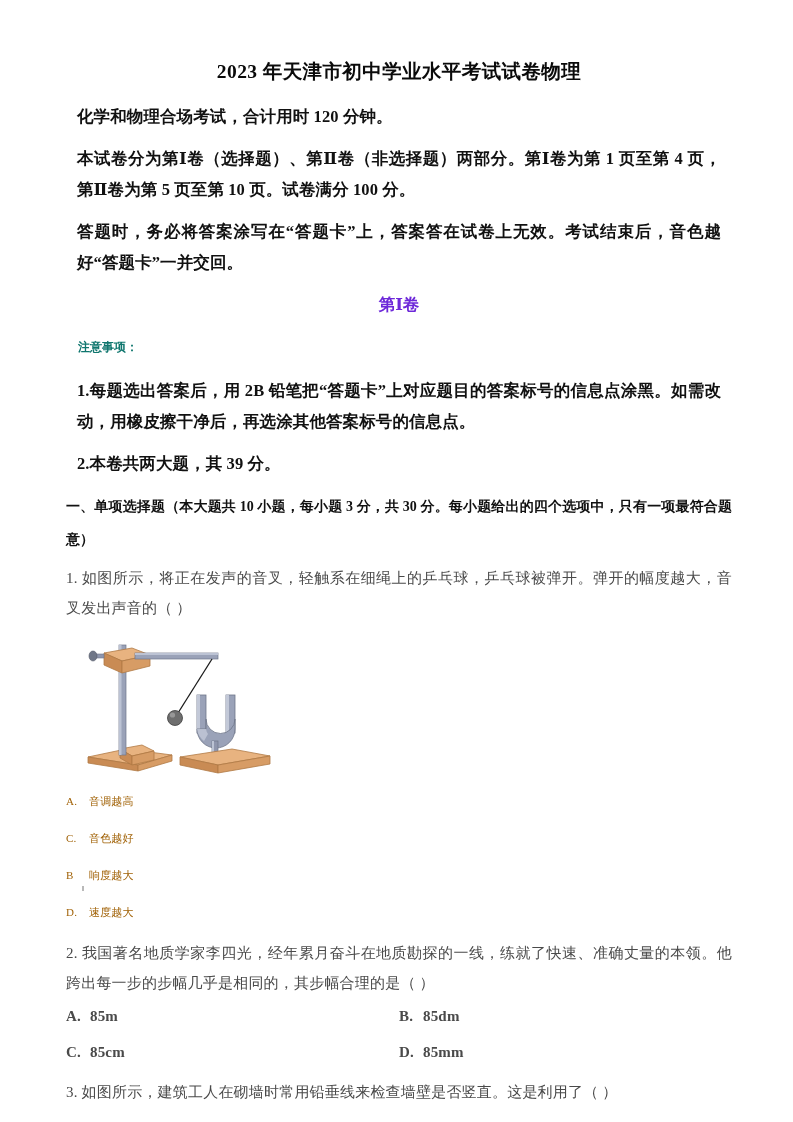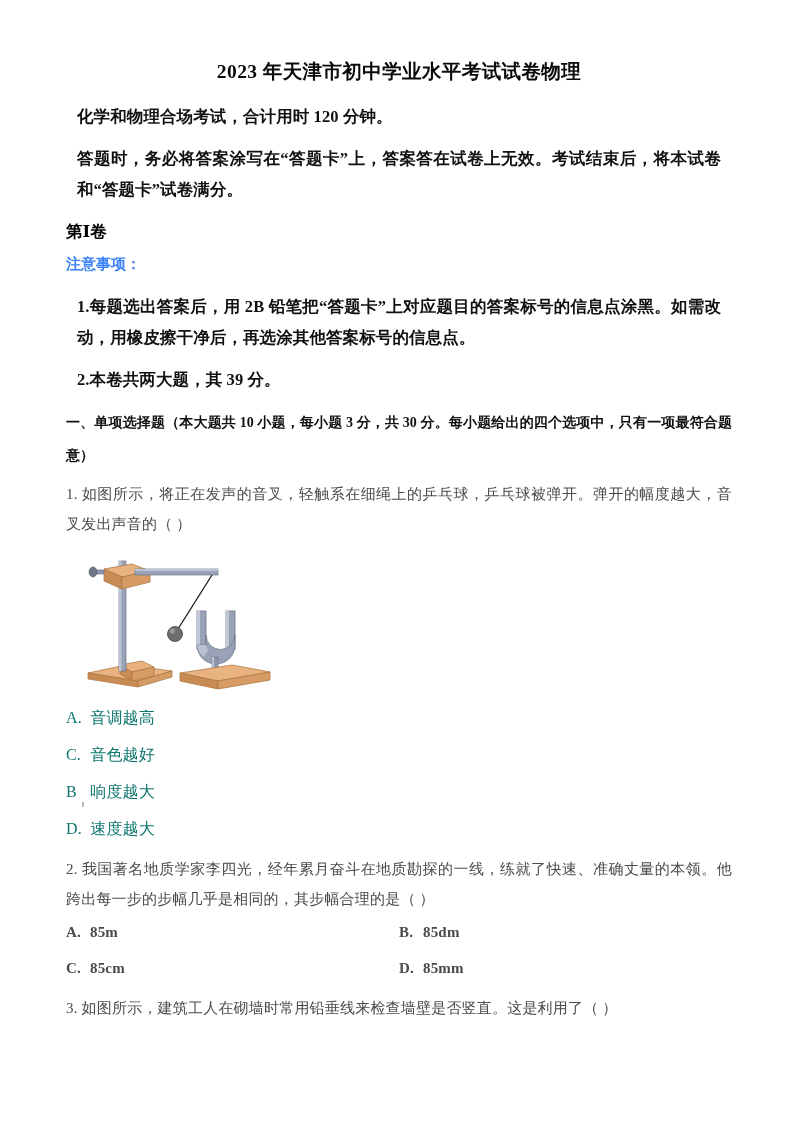--- a/index.html
+++ b/index.html
@@ -44,33 +44,34 @@
     font-weight: bold;
     font-size: 16.5px;
     line-height: 31px;
     margin: 11px;
     color: #111;
     text-align: justify;
     letter-spacing: 0.1px;
   }
 
   .section-center {
+    text-align: center;
     font-weight: bold;
     font-size: 16.5px;
     line-height: 31px;
     margin: 4px 0 2px 0;
-    color: #000000;
+    color: #6d28d9;
   }
 
   .notes-title {
     font-weight: bold;
-    font-size: 15px;
+    font-size: 12px;
     line-height: 31px;
-    margin: 0;
-    color: #3b82f6;
+    margin: 12px;
+    color: #0f766e;
   }
 
   .big-section {
     font-weight: bold;
     font-size: 14px;
     line-height: 33px;
     margin: 8px 0 2px 0;
     color: #111;
     text-align: justify;
   }
@@ -82,23 +83,23 @@
     margin: 7px 0 0 0;
     color: #4a4a4a;
     text-align: justify;
     letter-spacing: 0.2px;
   }
   .opt-list {
     margin: 0;
     padding: 0;
   }
   .opt {
-    font-size: 16px;
+    font-size: 11px;
     line-height: 37px;
-    color: #0f766e;
+    color: #a16207;
     letter-spacing: 0.2px;
     position: relative;
   }
   .opt-label { display: inline-block; min-width: 20px; }
   .opt-b-artifact {
     position: absolute;
     left: 16px;
     top: 29px;
     width: 2px;
     height: 5px;
@@ -124,21 +125,22 @@
 </style>
 </head>
 <body>
 
 <div class="page">
   <div class="content">
 
     <div class="doc-title">2023 年天津市初中学业水平考试试卷物理</div>
 
     <p class="instr">化学和物理合场考试，合计用时 120 分钟。</p>
-    <p class="instr">答题时，务必将答案涂写在“答题卡”上，答案答在试卷上无效。考试结束后，将本试卷和“答题卡”试卷满分。</p>
+    <p class="instr">本试卷分为第Ⅰ卷（选择题）、第Ⅱ卷（非选择题）两部分。第Ⅰ卷为第 1 页至第 4 页，第Ⅱ卷为第 5 页至第 10 页。试卷满分 100 分。</p>
+    <p class="instr">答题时，务必将答案涂写在“答题卡”上，答案答在试卷上无效。考试结束后，音色越好“答题卡”一并交回。</p>
 
     <div class="section-center">第Ⅰ卷</div>
 
     <p class="notes-title">注意事项：</p>
     <p class="instr">1.每题选出答案后，用 2B 铅笔把“答题卡”上对应题目的答案标号的信息点涂黑。如需改动，用橡皮擦干净后，再选涂其他答案标号的信息点。</p>
     <p class="instr">2.本卷共两大题，其 39 分。</p>
 
     <p class="big-section">一、单项选择题（本大题共 10 小题，每小题 3 分，共 30 分。每小题给出的四个选项中，只有一项最符合题意）</p>
 
     <p class="question">1. 如图所示，将正在发声的音叉，轻触系在细绳上的乒乓球，乒乓球被弹开。弹开的幅度越大，音叉发出声音的（      ）</p>

